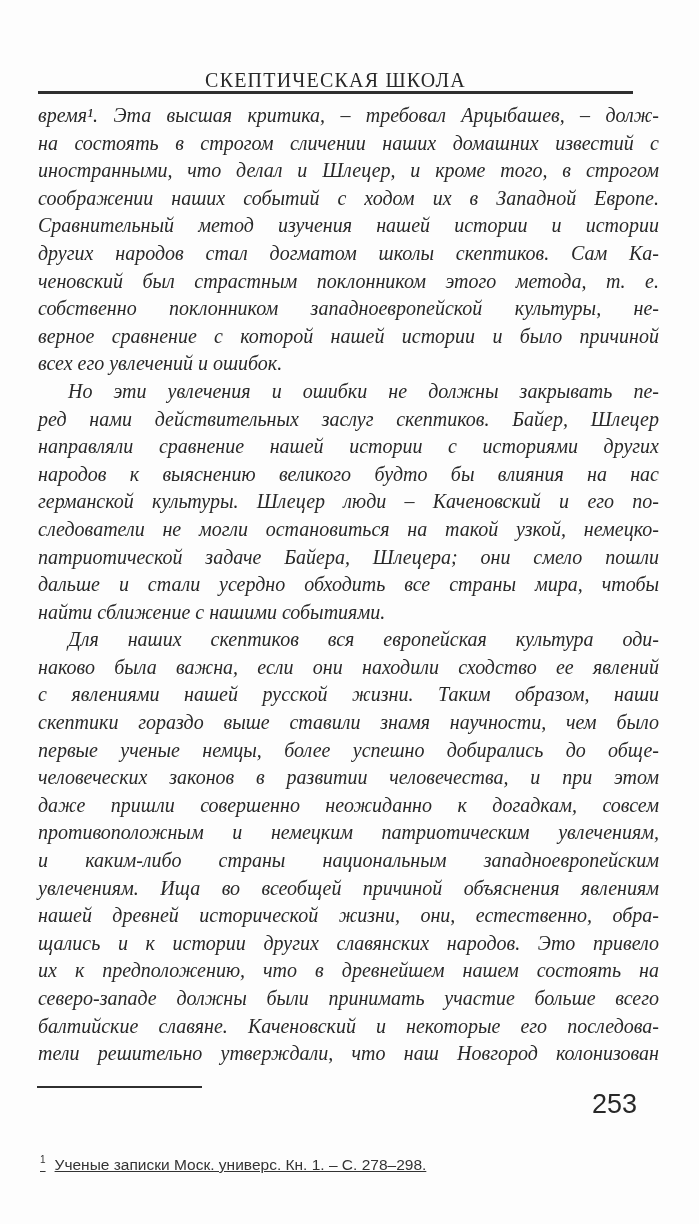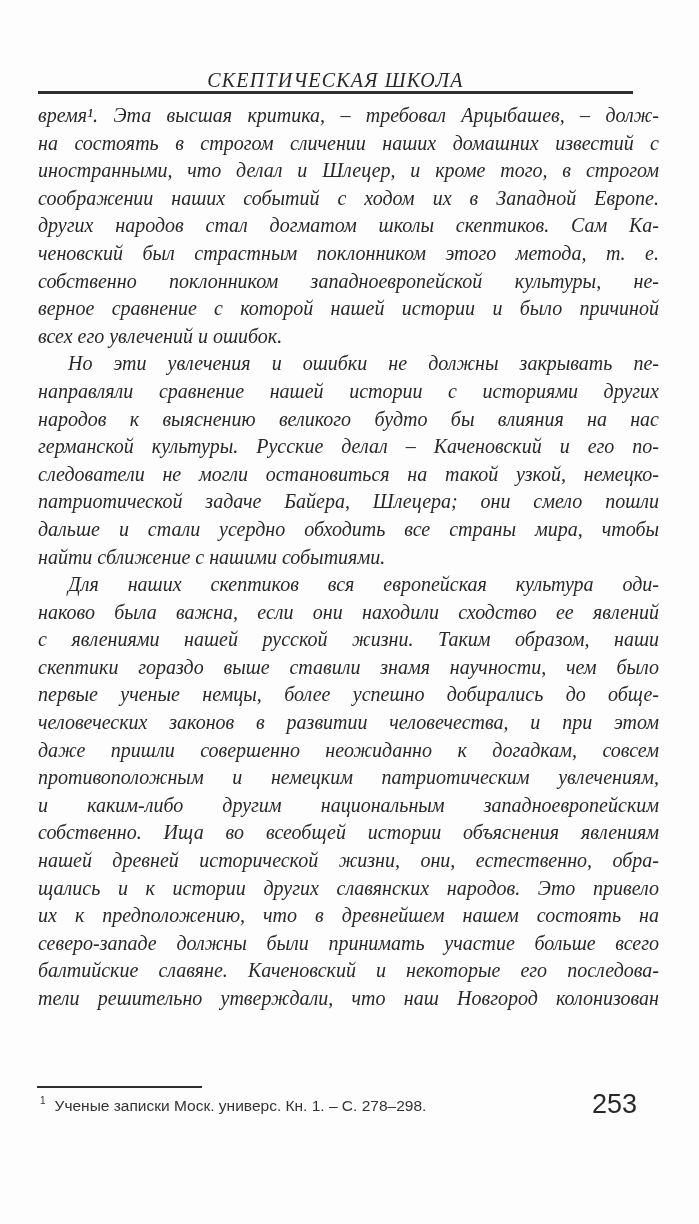--- a/index.html
+++ b/index.html
@@ -14,21 +14,20 @@
     overflow: hidden;
     font-family: "Liberation Serif", serif;
   }
   .header-title {
     position: absolute;
     top: 69px;
     left: 38px;
     width: 595px;
     text-align: center;
     font-family: "Liberation Serif", serif;
-    font-style: italic;
     font-size: 20px;
     letter-spacing: 1.2px;
     color: var(--ink, #282828);
   }
   .header-rule {
     position: absolute;
     top: 91px;
     left: 38px;
     width: 595px;
     height: 3px;
@@ -58,26 +57,27 @@
   .footnote-rule {
     position: absolute;
     top: 1086px;
     left: 37px;
     width: 165px;
     height: 2px;
     background: var(--rule, #2f2f2f);
   }
   .footnote {
     position: absolute;
-    top: 1096px;
+    top: 1155px;
     left: 40px;
     width: 600px;
     font-family: "Liberation Sans", sans-serif;
     font-size: 15.5px;
     color: #333333;
+    text-decoration: underline;
   }
   .footnote sup {
     font-size: 10px;
     margin-right: 9px;
     position: relative;
     top: -1px;
   }
   .page-number {
     position: absolute;
     top: 1089px;
@@ -94,43 +94,45 @@
 
   <div class="header-title">СКЕПТИЧЕСКАЯ ШКОЛА</div>
 
   <div class="header-rule"></div>
 
   <div class="body-text">
       <div class="line">время¹. Эта высшая критика, – требовал Арцыбашев, – долж-</div>
       <div class="line">на состоять в строгом сличении наших домашних известий с</div>
       <div class="line">иностранными, что делал и Шлецер, и кроме того, в строгом</div>
       <div class="line">соображении наших событий с ходом их в Западной Европе.</div>
+      <div class="line">Сравнительный метод изучения нашей истории и истории</div>
       <div class="line">других народов стал догматом школы скептиков. Сам Ка-</div>
       <div class="line">ченовский был страстным поклонником этого метода, т. е.</div>
       <div class="line">собственно поклонником западноевропейской культуры, не-</div>
       <div class="line">верное сравнение с которой нашей истории и было причиной</div>
       <div class="line para-end">всех его увлечений и ошибок.</div>
       <div class="line indent">Но эти увлечения и ошибки не должны закрывать пе-</div>
+      <div class="line">ред нами действительных заслуг скептиков. Байер, Шлецер</div>
       <div class="line">направляли сравнение нашей истории с историями других</div>
       <div class="line">народов к выяснению великого будто бы влияния на нас</div>
-      <div class="line">германской культуры. Русские делал – Каченовский и его по-</div>
+      <div class="line">германской культуры. Шлецер люди – Каченовский и его по-</div>
       <div class="line">следователи не могли остановиться на такой узкой, немецко-</div>
       <div class="line">патриотической задаче Байера, Шлецера; они смело пошли</div>
       <div class="line">дальше и стали усердно обходить все страны мира, чтобы</div>
       <div class="line para-end">найти сближение с нашими событиями.</div>
       <div class="line indent">Для наших скептиков вся европейская культура оди-</div>
       <div class="line">наково была важна, если они находили сходство ее явлений</div>
       <div class="line">с явлениями нашей русской жизни. Таким образом, наши</div>
       <div class="line">скептики гораздо выше ставили знамя научности, чем было</div>
       <div class="line">первые ученые немцы, более успешно добирались до обще-</div>
       <div class="line">человеческих законов в развитии человечества, и при этом</div>
       <div class="line">даже пришли совершенно неожиданно к догадкам, совсем</div>
       <div class="line">противоположным и немецким патриотическим увлечениям,</div>
-      <div class="line">и каким-либо другим национальным западноевропейским</div>
-      <div class="line">собственно. Ища во всеобщей истории объяснения явлениям</div>
+      <div class="line">и каким-либо страны национальным западноевропейским</div>
+      <div class="line">увлечениям. Ища во всеобщей причиной объяснения явлениям</div>
       <div class="line">нашей древней исторической жизни, они, естественно, обра-</div>
       <div class="line">щались и к истории других славянских народов. Это привело</div>
       <div class="line">их к предположению, что в древнейшем нашем состоять на</div>
       <div class="line">северо-западе должны были принимать участие больше всего</div>
       <div class="line">балтийские славяне. Каченовский и некоторые его последова-</div>
       <div class="line">тели решительно утверждали, что наш Новгород колонизован</div>
     </div>
 
   <div class="footnote-rule"></div>
 

